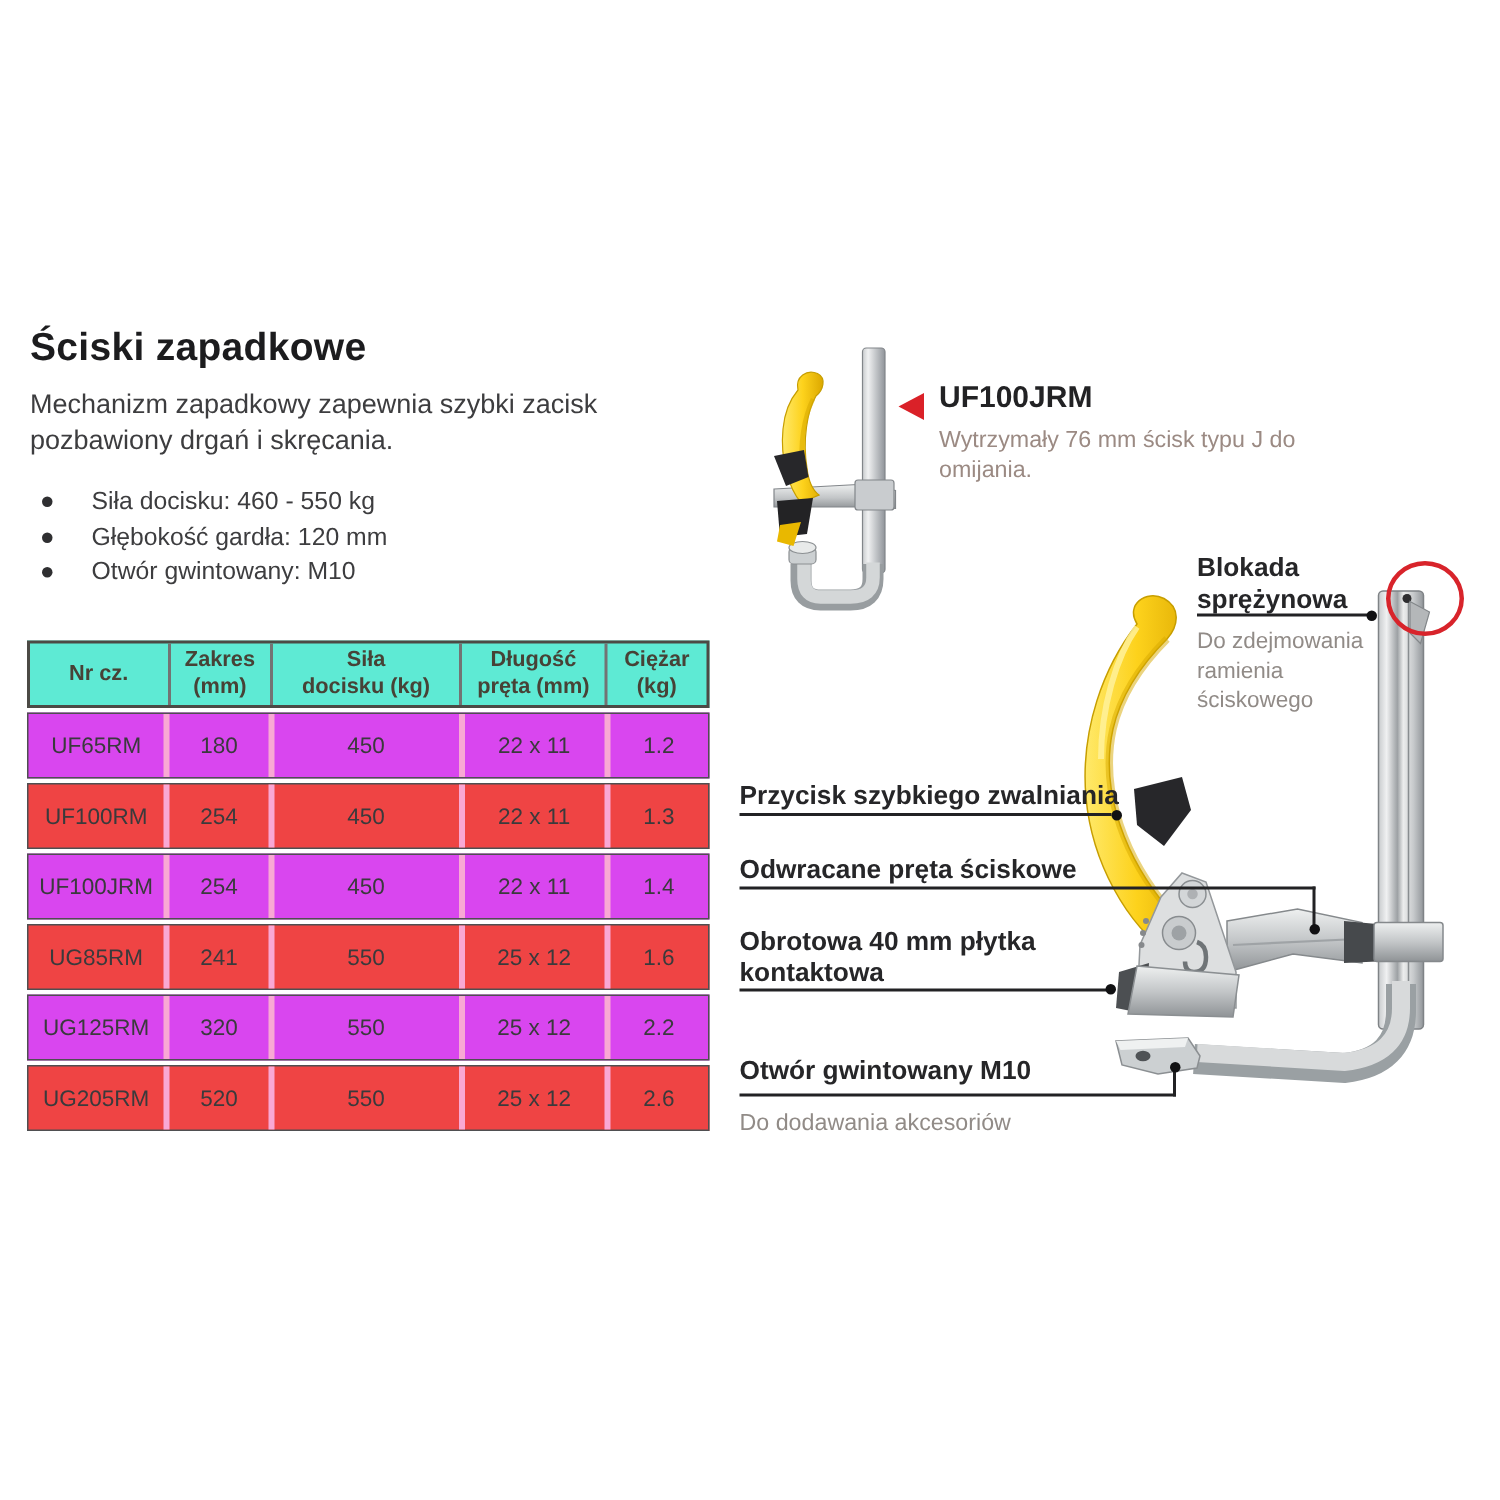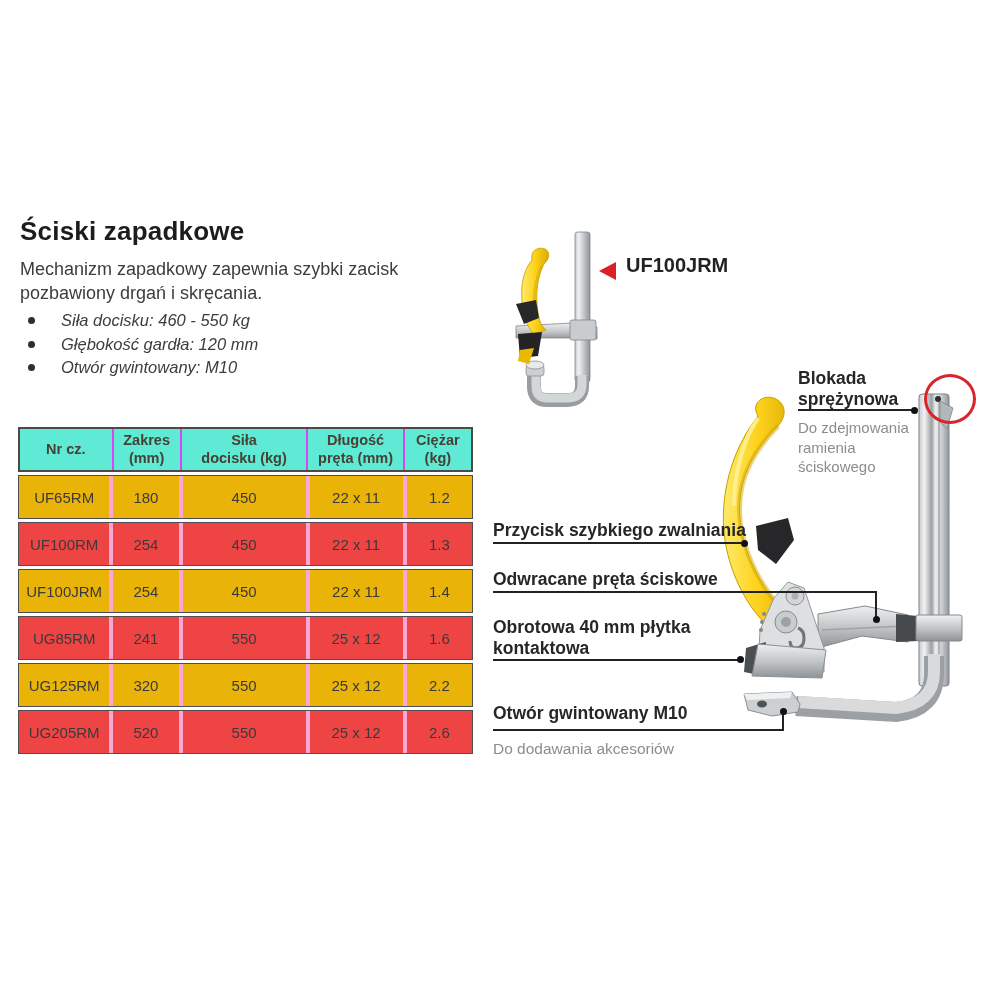--- a/index.html
+++ b/index.html
@@ -3,32 +3,32 @@
 <meta charset="utf-8">
 <style>
   html,body{margin:0;padding:0;background:#ffffff;}
   .canvas{
     position:relative;width:1000px;height:800px;background:#ffffff;overflow:hidden;
     font-family:"Liberation Sans", sans-serif;color:#2f2f31;
   }
   
   .page-title{position:absolute;left:20px;top:216px;font-size:26px;font-weight:bold;color:#1c1c1e;letter-spacing:.2px;}
   .page-desc{position:absolute;left:20px;top:258px;width:430px;font-size:18px;line-height:23.5px;color:#3d3d3f;}
-  .bullets{position:absolute;left:20px;top:309px;font-style:italic;}
+  .bullets{position:absolute;left:20px;top:323px;}
   .bullet-row{position:relative;height:23.5px;display:flex;align-items:center;}
   .bullet-dot{width:7px;height:7px;border-radius:50%;background:#2f2f31;margin:0 26px 0 8px;flex:0 0 auto;}
   .bullet-text{font-size:16.5px;color:#3d3d3f;white-space:nowrap;}
   
   .spec-table{position:absolute;left:18px;top:427px;width:455px;display:flex;flex-direction:column;gap:3px;}
   .thead{display:flex;background:#5eead4;border:2px solid #4c4a45;height:45px;box-sizing:border-box;}
   .th{display:flex;align-items:center;justify-content:center;text-align:center;
       font-size:14.5px;font-weight:bold;color:#474236;line-height:1.2;white-space:pre-line;
-      border-left:2px solid #d946ef;box-sizing:border-box;}
+      border-left:2px solid #737373;box-sizing:border-box;}
   .th:first-child{border-left:none;}
-  .trow{display:flex;border:1.5px solid #4f4f51;background:#eab308;height:44px;box-sizing:border-box;}
+  .trow{display:flex;border:1.5px solid #4f4f51;background:#d946ef;height:44px;box-sizing:border-box;}
   .trow.alt{background:#ef4444;}
   .td{display:flex;align-items:center;justify-content:center;text-align:center;
       font-size:15px;color:#3a3a3c;border-left:4px solid #f9a8d4;box-sizing:border-box;}
   .td:first-child{border-left:none;}
   .c0{flex:94 0 0;} .c1{flex:68 0 0;} .c2{flex:128 0 0;} .c3{flex:97 0 0;} .c4{flex:68 0 0;}
   
   .tri-marker{position:absolute;left:599px;top:262px;width:0;height:0;
       border-top:9px solid transparent;border-bottom:9px solid transparent;border-right:17px solid #da2128;}
   .product-name{position:absolute;left:626px;top:254px;font-size:20px;font-weight:bold;color:#222224;}
   .product-desc{position:absolute;left:626px;top:284px;width:245px;font-size:15.5px;line-height:20px;color:#9b8a83;}
@@ -148,20 +148,21 @@
     <rect x="68" y="94" width="26" height="20" rx="2" fill="#c9cccf" stroke="#82868a" stroke-width="0.8"></rect>
     <path d="M30 34 C28 25 36 20 43 23 C49 26 47 34 42 38 C36 48 33 68 36 86 C37 95 40 101 44 104 L32 109 C24 100 18 80 20 60 C21 49 25 40 30 34 Z" fill="url(#ylG2)" stroke="#c79e00" stroke-width="0.8"></path>
     <path d="M40 40 C34 52 31 70 33 88" fill="none" stroke="#d7a900" stroke-width="3" opacity="0.55"></path>
     <path d="M14 78 L34 74 L37 92 L22 98 Z" fill="#27272a"></path>
     <path d="M16 108 L40 106 L36 130 L18 132 Z" fill="#232325"></path>
     <path d="M18 124 L32 122 L27 138 L16 135 Z" fill="#e9b800"></path>
   </svg>
 
   <div class="tri-marker"></div>
   <div class="product-name">UF100JRM</div>
+  <div class="product-desc">Wytrzymały 76 mm ścisk typu J do omijania.</div>
 
   <svg class="clamp-svg" style="left:700px;top:386px;" width="285" height="350" viewBox="0 0 285 350">
     <defs>
       <linearGradient id="railG" x1="0" y1="0" x2="1" y2="0">
         <stop offset="0" stop-color="#c8cbcd"></stop>
           <stop offset="0.18" stop-color="#f0f1f2"></stop>
         <stop offset="0.42" stop-color="#9da1a4"></stop>
           <stop offset="0.55" stop-color="#eceded"></stop>
         <stop offset="0.78" stop-color="#c6c9cb"></stop>
           <stop offset="1" stop-color="#92969a"></stop>

